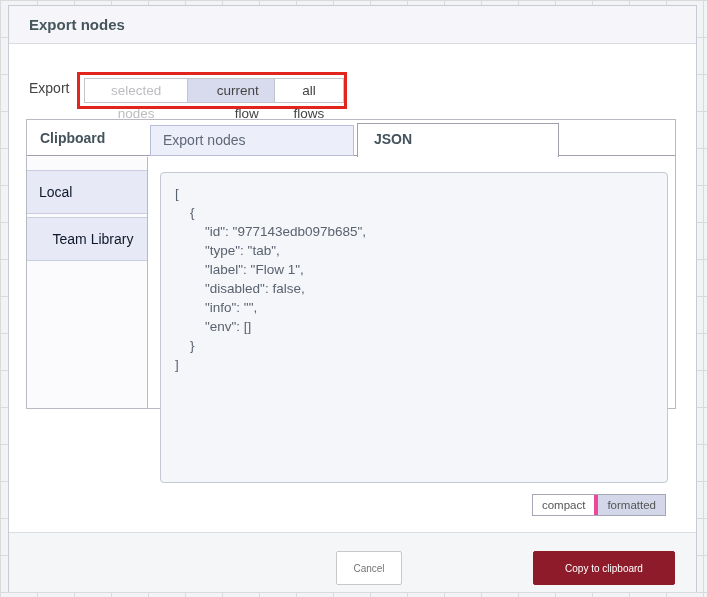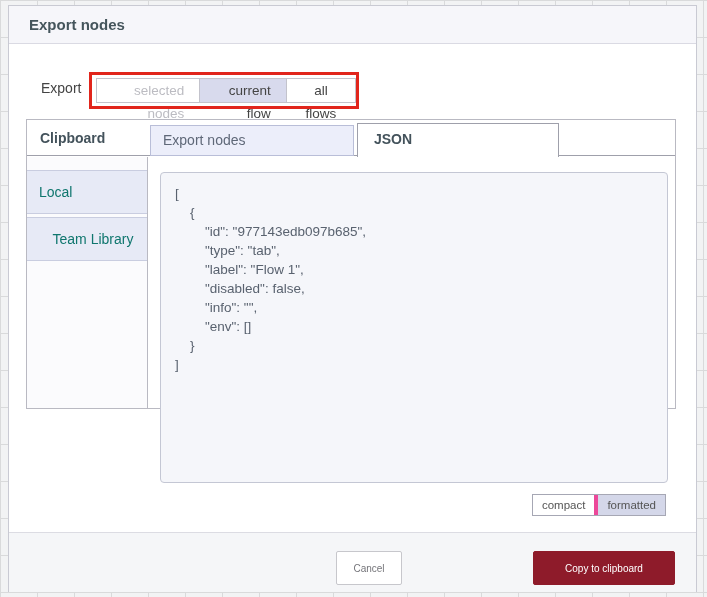--- a/index.html
+++ b/index.html
@@ -19,37 +19,37 @@
     background:#fff; border:1px solid #c9cad3;
   }
   .dialog-header {
     position:absolute; left:0; top:0; right:0; height:38px;
     background:#f6f6fa; border-bottom:1px solid #dadae3;
     line-height:38px; padding-left:20px;
     font-size:15px; font-weight:bold; color:#45555c;
   }
 
   
-  .export-row { position:absolute; left:12px; top:62px; width:100%; height:42px; }
+  .export-row { position:absolute; left:0; top:62px; width:100%; height:42px; }
   .export-label { position:absolute; left:20px; top:12px; font-size:14px; color:#444; }
   .annotation-box {
     position:absolute; left:68px; top:4px; width:270px; height:37px;
     border:3px solid #e1251c;
   }
   .toggle-group {
     position:absolute; left:4px; top:3px; height:25px;
     display:flex; align-items:stretch; background:#fff; border:1px solid #c3c3cc;
   }
   .toggle-btn {
     font-size:13.5px; color:#444; padding:0 15px; line-height:23px;
     background:#fff; border:none; border-left:1px solid #c3c3cc; cursor:pointer;
     font-family:"Liberation Sans", sans-serif;
   }
   .toggle-btn:first-child { border-left:none; }
-  .toggle-btn.disabled { color:#bcbcc2;text-align:right; }
+  .toggle-btn.disabled { color:#bcbcc2; }
   .toggle-btn.selected { background:#d8daed;text-align:right; }
 
   
   .panel {
     position:absolute; left:17px; top:113px; width:650px; height:290px;
     border:1px solid #b9b9c2; background:#fff;
   }
   .tab-bar {
     position:absolute; left:0; top:0; right:0; height:36px;
     border-bottom:1px solid #9fa0ab;
@@ -74,21 +74,21 @@
   }
 
   
   .sidebar {
     position:absolute; left:0; top:37px; bottom:0; width:121px;
     border-right:1px solid #b9b9c2; background:#fbfbfd;
   }
   .sidebar-item {
     margin-top:13px; margin-bottom:0; height:44px;
     background:#e7eaf6; border-top:1px solid #c9cde0; border-bottom:1px solid #c9cde0;
-    line-height:42px; padding-left:12px; font-size:14px; color:#0f766e; cursor:pointer;
+    line-height:42px; padding-left:12px; font-size:14px; color:#0f172a; cursor:pointer;
   }
   .sidebar-item + .sidebar-item { margin-top:3px;text-align:center; }
 
   
   .code-box {
     position:absolute; left:133px; top:52px; width:508px; height:311px;
     background:#f5f6fa; border:1px solid #c4c7d4; border-radius:4px;
     overflow:hidden;
   }
   .code-box pre {

